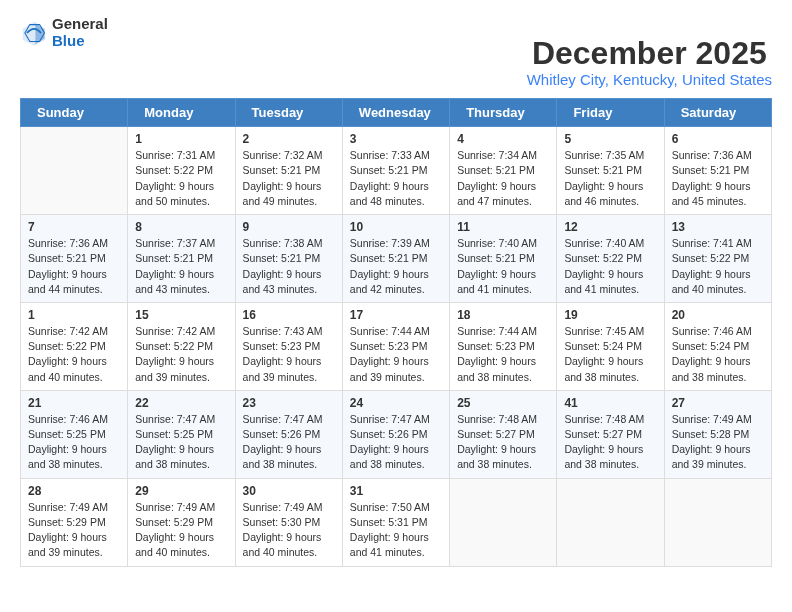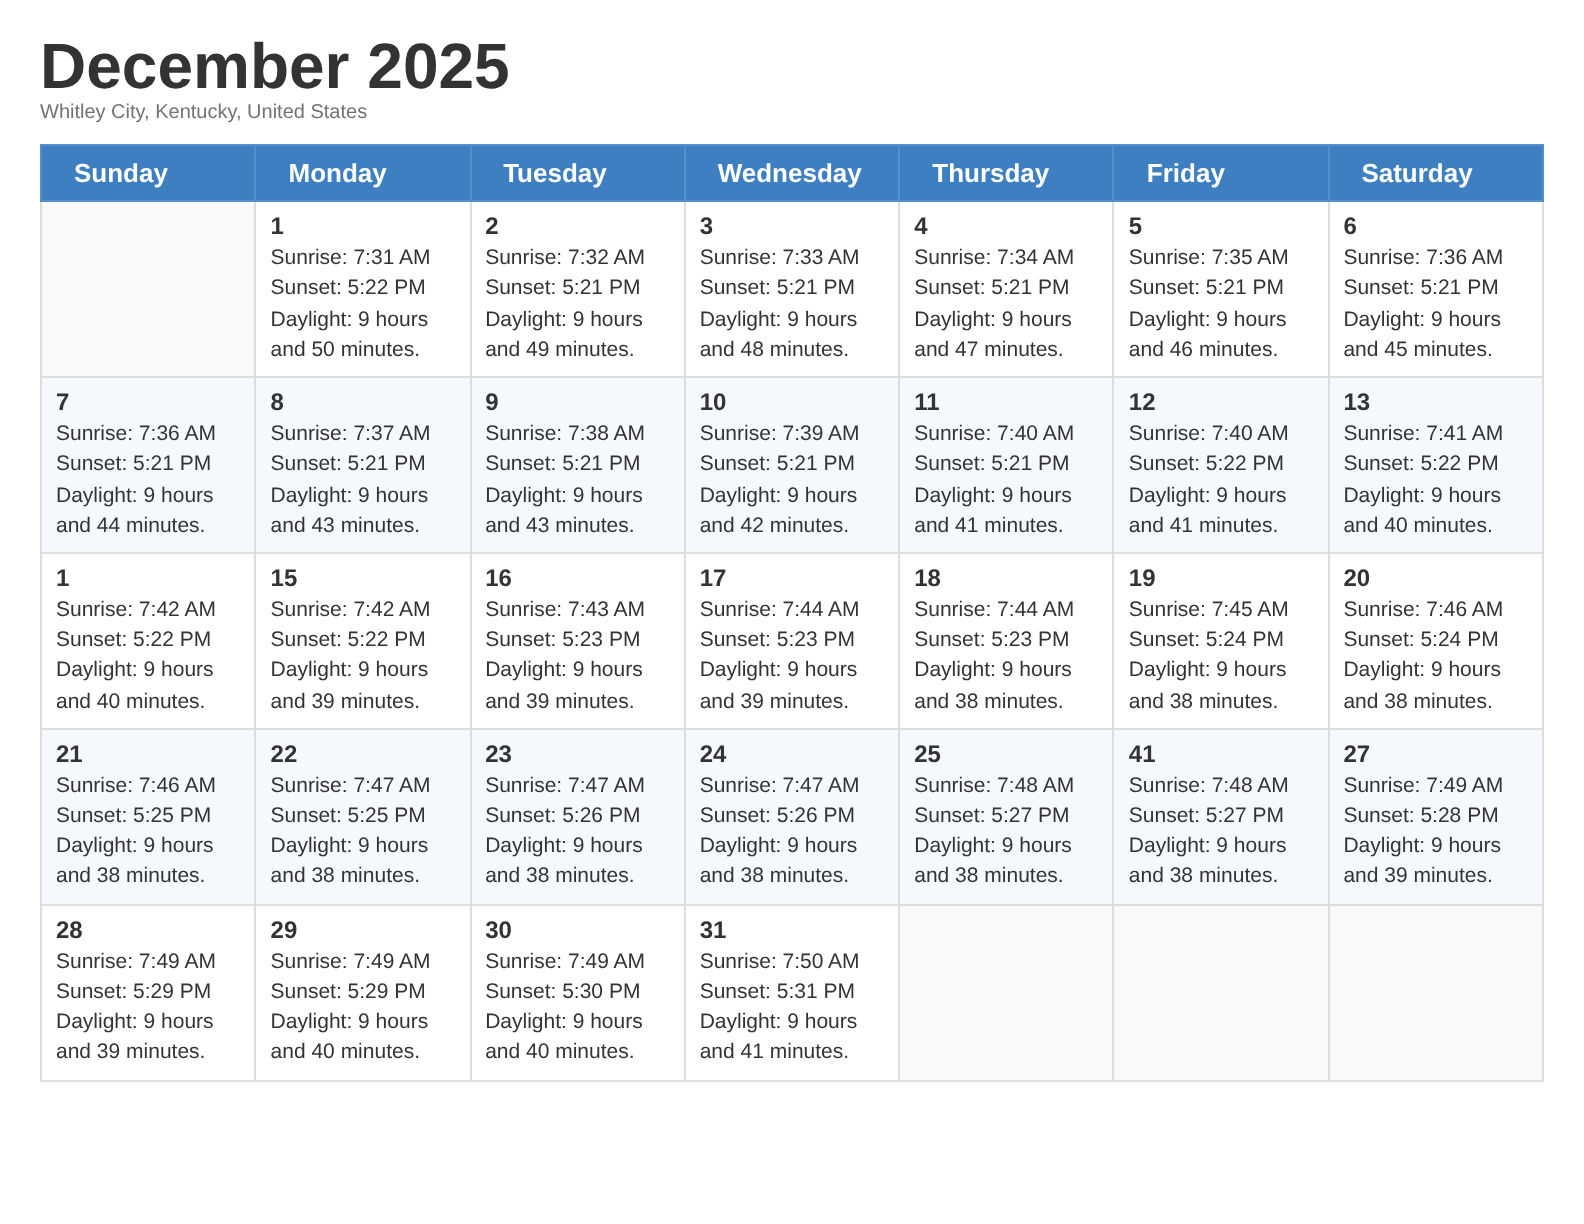--- a/index.html
+++ b/index.html
@@ -34,31 +34,32 @@
     .logo-blue {
       font-size: 15px;
       font-weight: bold;
       color: #1a6fc4;
     }
     .logo-icon {
       width: 28px;
       height: 28px;
     }
     .title-block {
-      text-align: left;
+      text-align: center;
+      margin-top: 20px;
     }
     .month-title {
       font-size: 32px;
       font-weight: bold;
       color: #333;
       line-height: 1.1;
     }
     .subtitle {
-      font-size: 10px;
-      color: #737373;
+      font-size: 15px;
+      color: #3b82f6;
     }
     .calendar {
       width: 100%;
       border-collapse: collapse;
       border: 1px solid #ccc;
     }
     .calendar th {
       background-color: #3d7fc1;
       color: #fff;
       font-size: 13px;
@@ -92,20 +93,32 @@
       color: #333;
     }
     .empty-cell {
       background: #f9f9f9 !important;
     }
   </style>
 </head>
 <body>
 
 <div class="header">
+  <div class="logo">
+    <svg class="logo-icon" viewBox="0 0 40 40">
+      <polygon points="20,4 36,14 36,30 20,38 4,30 4,14" fill="#1a6fc4" opacity="0.15"></polygon>
+      <polygon points="22,6 35,15 35,28 22,36" fill="#1a6fc4" opacity="0.4"></polygon>
+      <polygon points="14,8 28,8 35,20 28,32 14,32 7,20" fill="none" stroke="#1a6fc4" stroke-width="1.5"></polygon>
+      <path d="M10 20 Q20 8 30 20" fill="none" stroke="#1a6fc4" stroke-width="2.5"></path>
+    </svg>
+    <div class="logo-text">
+      <span class="logo-general">General</span>
+      <span class="logo-blue">Blue</span>
+    </div>
+  </div>
   <div class="title-block">
     <div class="month-title">December 2025</div>
     <div class="subtitle">Whitley City, Kentucky, United States</div>
   </div>
 </div>
 
 <table class="calendar">
   <thead>
     <tr>
       <th>Sunday</th>

